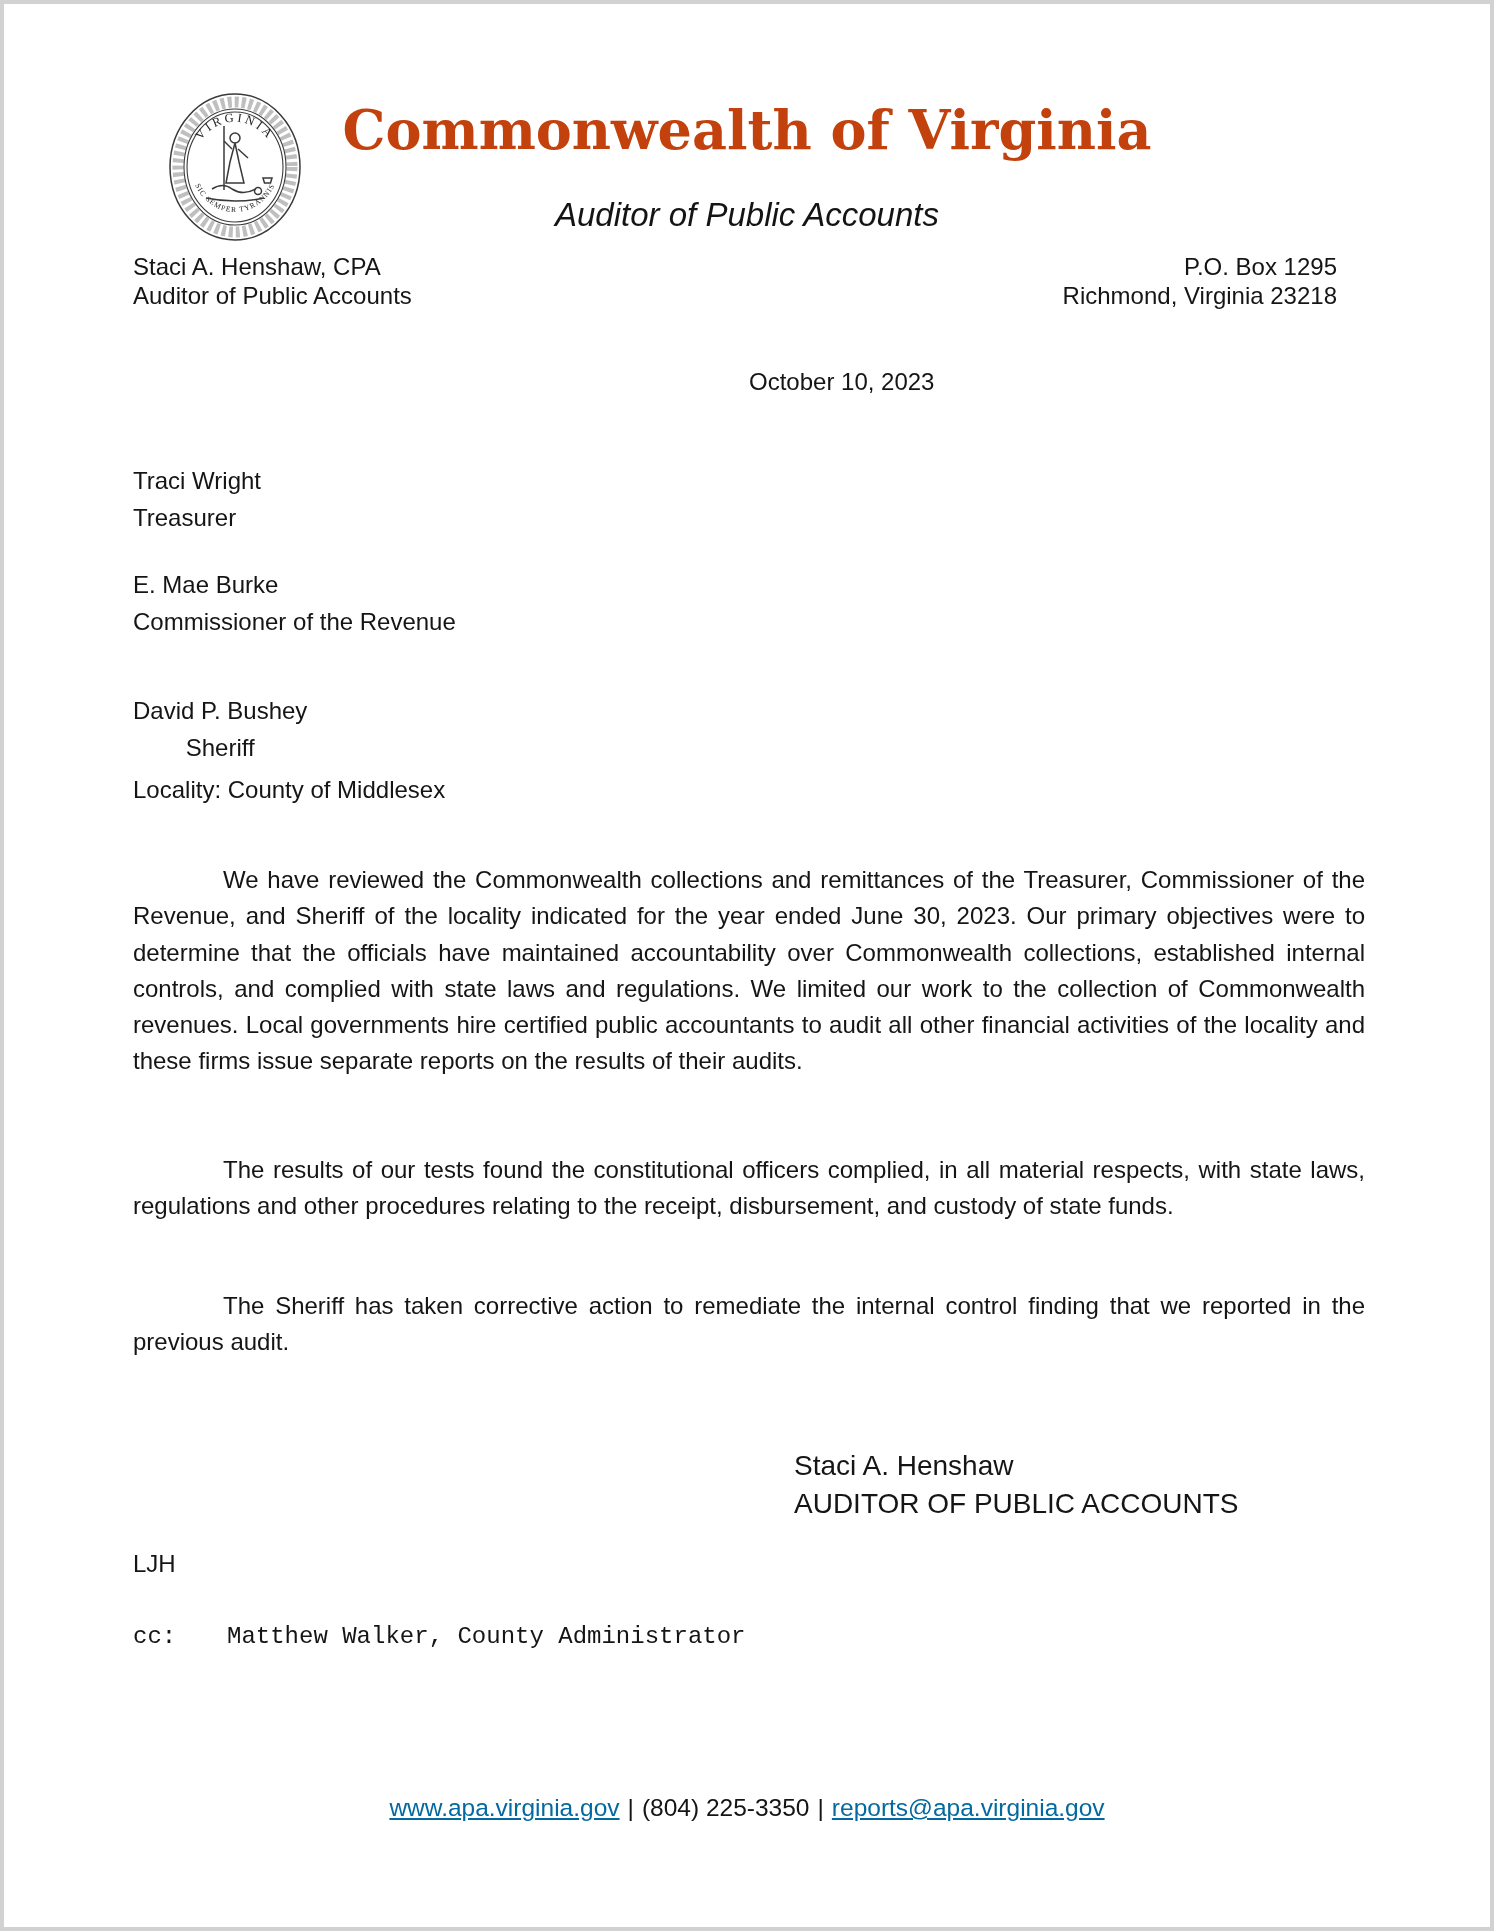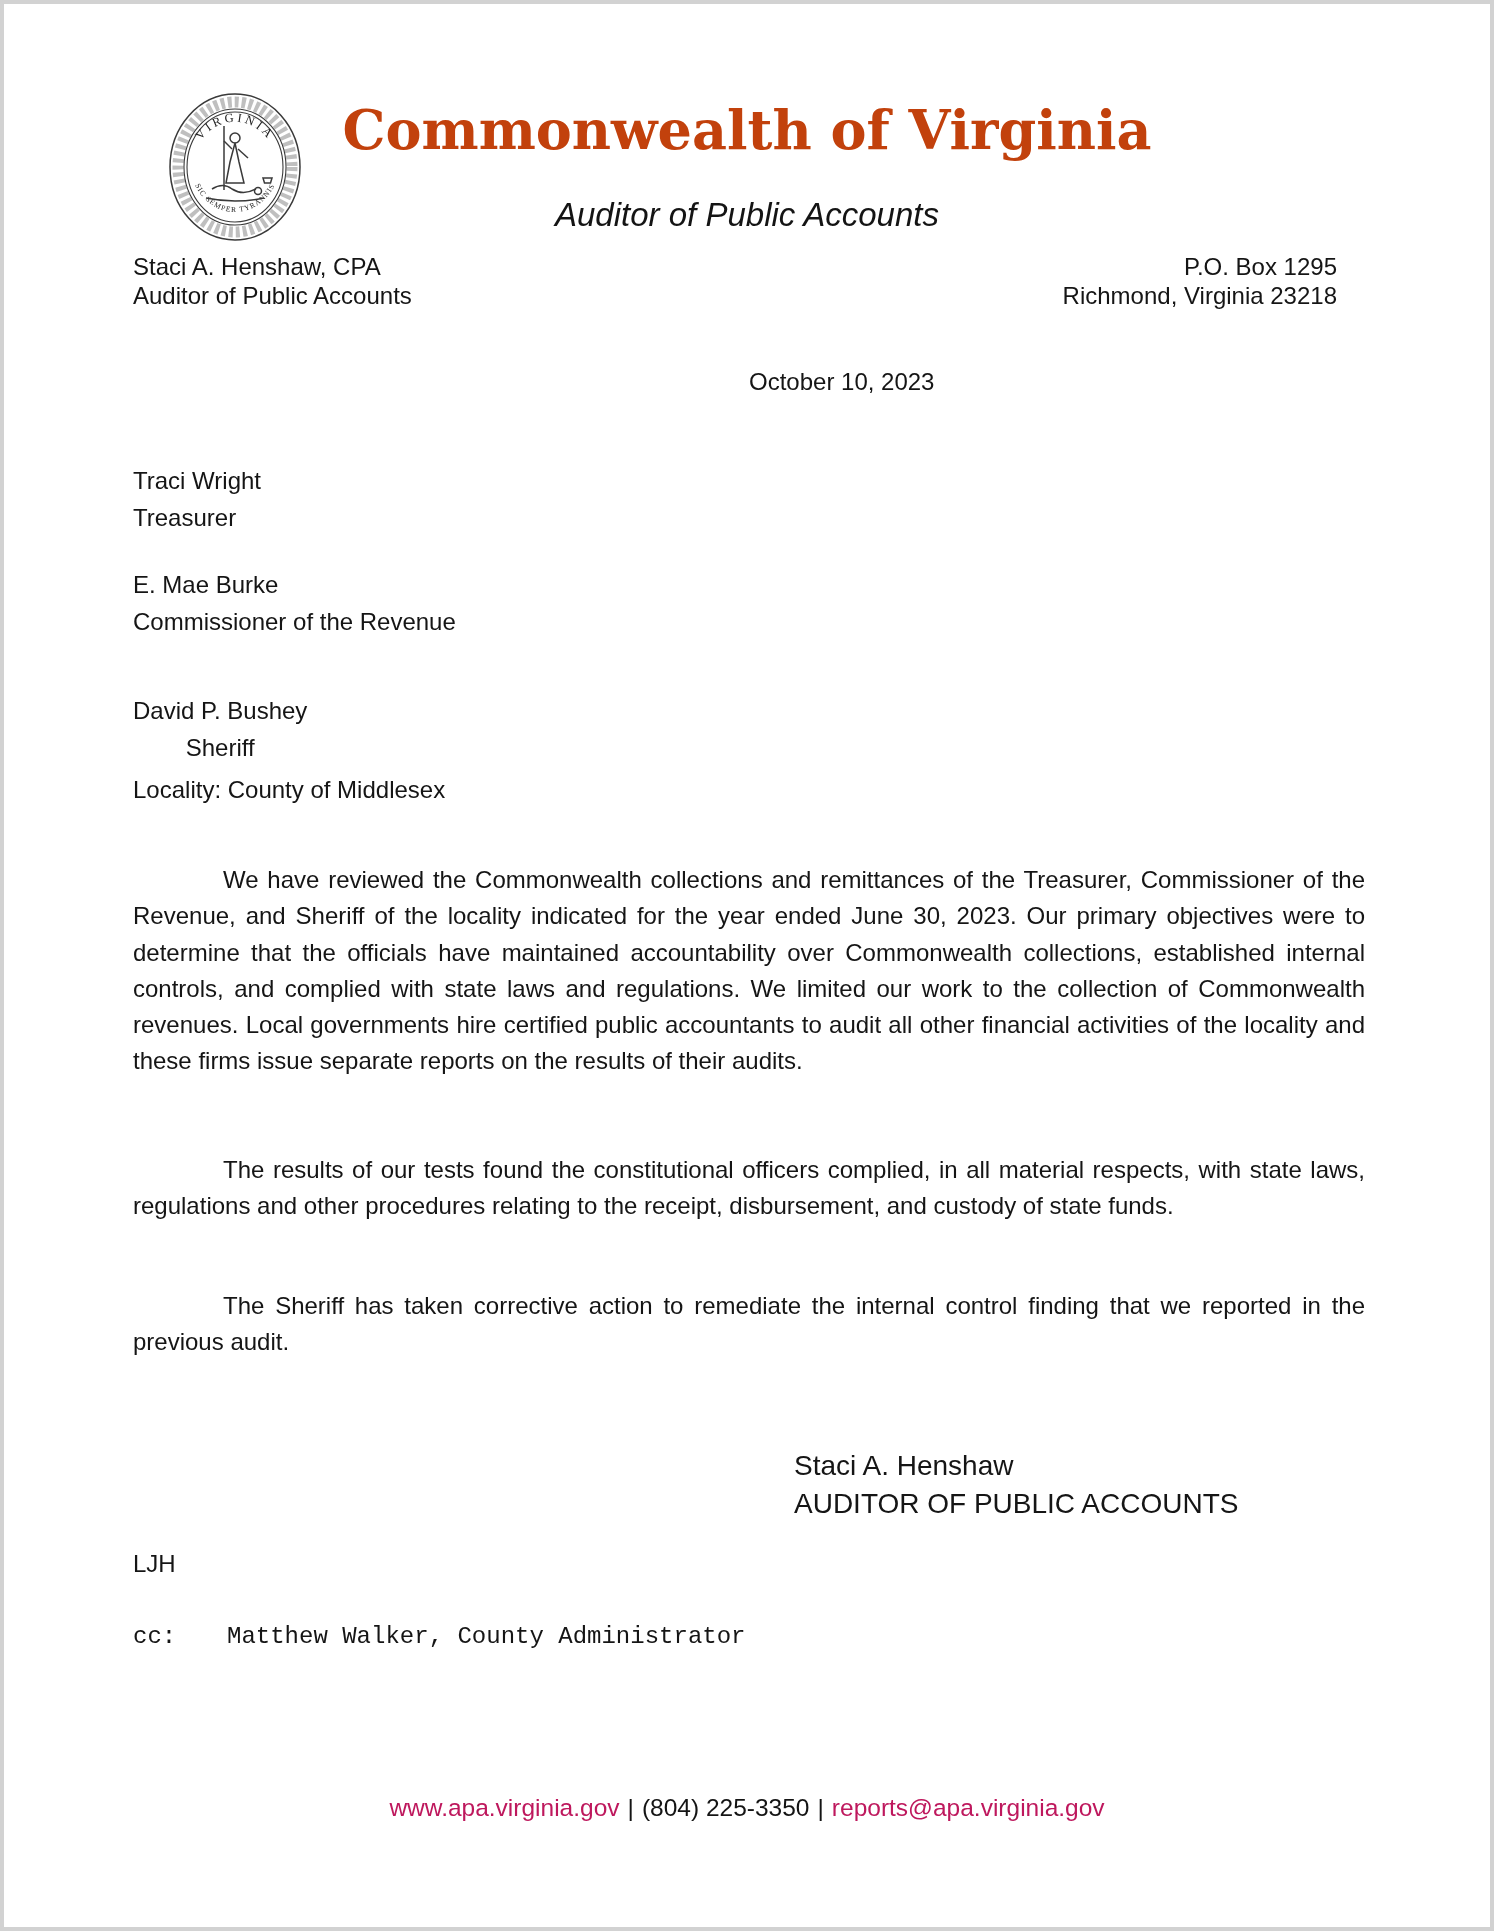--- a/index.html
+++ b/index.html
@@ -63,21 +63,22 @@
   .cc-block { left: 129px; top: 1614px; display: flex; font-size: 24px; line-height: 37px; font-family: Liberation Mono, monospace; }
   .cc-label { width: 94px; }
 
   .footer-line {
     left: 0; right: 0; top: 1790px;
     text-align: center;
     font-size: 24.5px;
     color: #141414;
   }
   .footer-link {
-    color: #be185d;
+    color: #0369a1;
+    text-decoration: underline;
     cursor: pointer;
   }
   .footer-sep { color: #141414; padding: 0 8px; }
 
   .seal-line { stroke: #3a3a3a; stroke-width: 1.5; fill: none; }
   .seal-thin { stroke: #3a3a3a; stroke-width: 1.1; fill: none; }
   .seal-texture { stroke: #8a8a8a; stroke-width: 11; fill: none; stroke-dasharray: 4 3; opacity: 0.55; }
   .seal-text { fill: #222222; font-family: "Liberation Serif", serif; }
 </style>
 </head>

